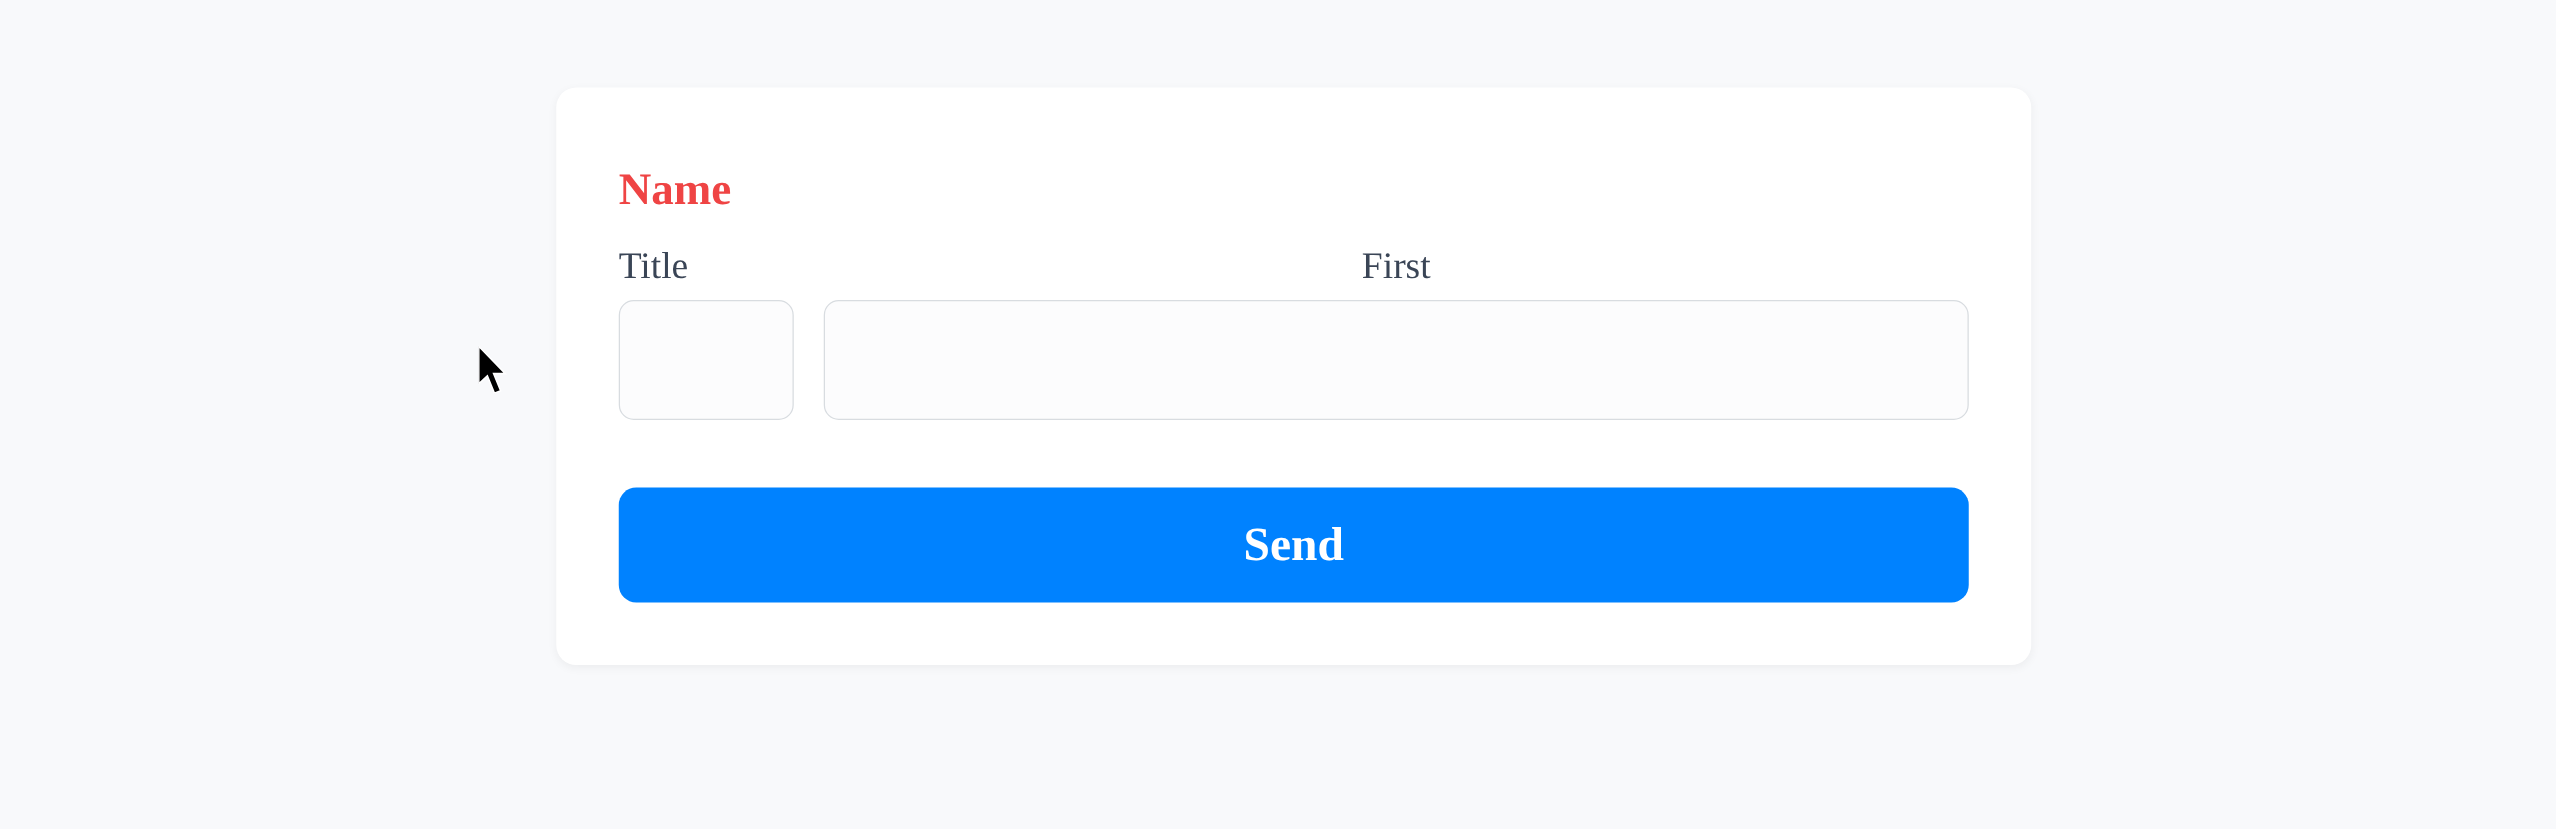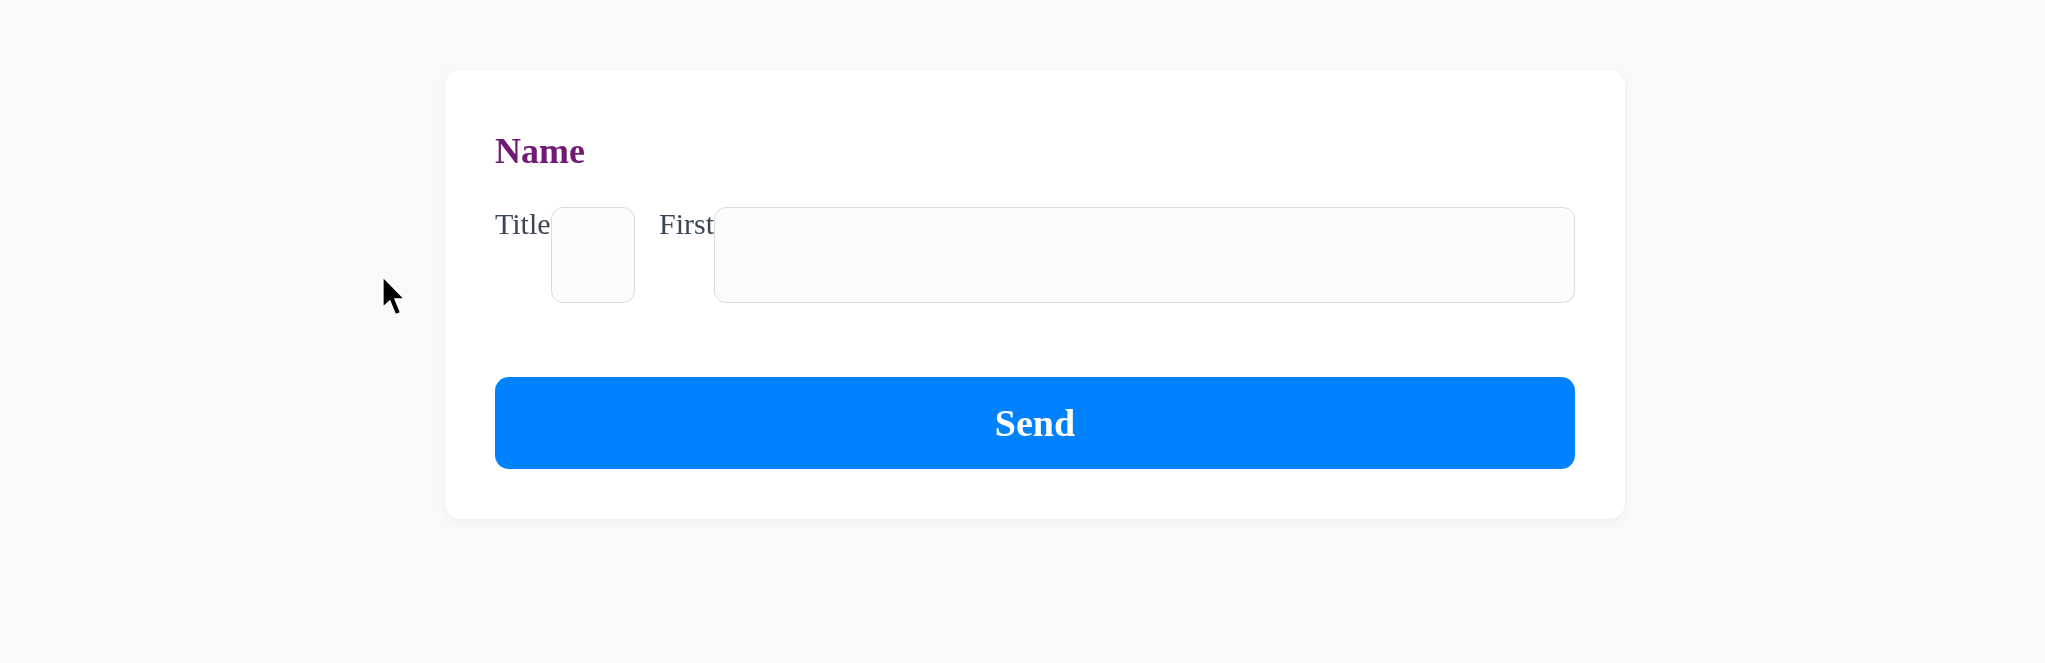--- a/index.html
+++ b/index.html
@@ -24,41 +24,42 @@
       width: 1180px;
       background-color: #ffffff;
       border-radius: 16px;
       box-shadow: 0 2px 8px rgba(0, 0, 0, 0.05);
       padding: 60px 50px 50px 50px;
     }
     
     .section-title {
       font-size: 36px;
       font-weight: bold;
-      color: #701a75;
-      margin-bottom: 35px;
+      color: #ef4444;
+      margin-bottom: 24px;
     }
     
     .fields-row {
       display: flex;
       gap: 24px;
       margin-bottom: 54px;
     }
     
     .field-group {
       display: flex;
-      flex-direction: row;
+      flex-direction: column;
     }
     
     .field-group.title-group {
       flex: 0 0 140px;
     }
     
     .field-group.name-group {
       flex: 1;
+      align-items: center;
     }
     
     .field-label {
       font-size: 30px;
       color: #3a4556;
       margin-bottom: 10px;
       font-weight: normal;
     }
     
     .field-input {
@@ -77,21 +78,20 @@
       width: 100%;
       height: 92px;
       background-color: #0082ff;
       border: none;
       border-radius: 14px;
       color: #ffffff;
       font-size: 38px;
       font-weight: bold;
       font-family: inherit;
       cursor: pointer;
-      margin-top: 20px;
     }
     
     .cursor-arrow {
       position: absolute;
       left: 383px;
       top: 276px;
       pointer-events: none;
       z-index: 100;
     }
   </style>

